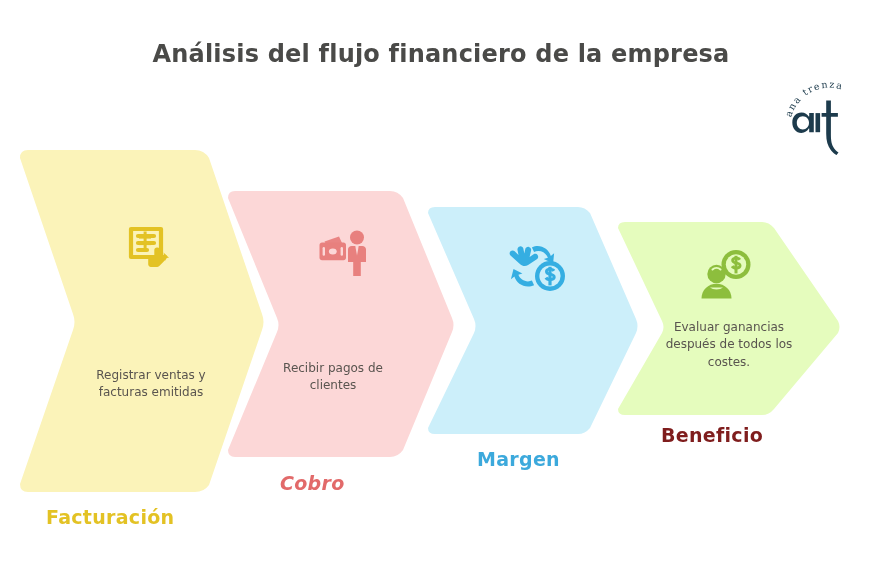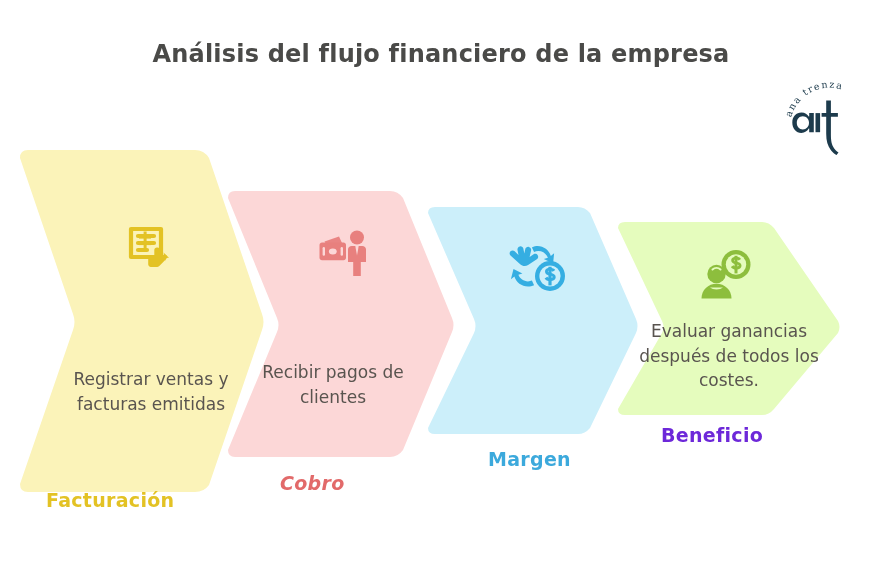--- a/index.html
+++ b/index.html
@@ -57,39 +57,39 @@
     pointer-events: none;
   }
   .stage svg { display: block; }
 
   
   .step-desc {
     position: absolute;
     text-align: center;
     color: #59544f;
     font-family: "DejaVu Sans", sans-serif;
-    font-size: 17px;
+    font-size: 12px;
     line-height: 1.45;
     white-space: pre-line;
   }
   .desc-1 { left: 60px;  top: 367px; width: 182px; }
   .desc-2 { left: 248px; top: 360px; width: 170px; }
   .desc-3 { left: 440px; top: 337px; width: 178px; }
   .desc-4 { left: 636px; top: 319px; width: 186px; }
 
   
   .step-label {
     position: absolute;
     font-family: "DejaVu Sans", sans-serif;
     font-size: 19px;
     font-weight: bold;
     letter-spacing: 0.3px;
     white-space: nowrap;
   }
-  .label-1 { left: 46px;  top: 489px; }
+  .label-1 { left: 46px;  top: 506px; }
   .label-2 { left: 280px; top: 472px; font-style: italic; }
   .label-3 { left: 477px; top: 448px; }
   .label-4 { left: 661px; top: 424px; }
 
   
   .step-icon {
     position: absolute;
     pointer-events: none;
   }
   .step-icon svg { display: block; }
@@ -215,16 +215,16 @@
   <div class="step-desc desc-1">Registrar ventas y
 facturas emitidas</div>
   <div class="step-desc desc-2">Recibir pagos de
 clientes</div>
   <div class="step-desc desc-4">Evaluar ganancias
 después de todos los
 costes.</div>
 
   <div class="step-label label-1" style="color: rgb(227, 194, 36);">Facturación</div>
   <div class="step-label label-2" style="color: rgb(226, 106, 106);">Cobro</div>
-  <div class="step-label label-3" style="color: rgb(60, 169, 220); margin-left: 11px;">Margen</div>
-  <div class="step-label label-4" style="color: #6d28d9;">Beneficio</div>
+  <div class="step-label label-3" style="color: rgb(60, 169, 220);">Margen</div>
+  <div class="step-label label-4" style="color: #7f1d1d;">Beneficio</div>
 
 </div>
 
 </body></html>

